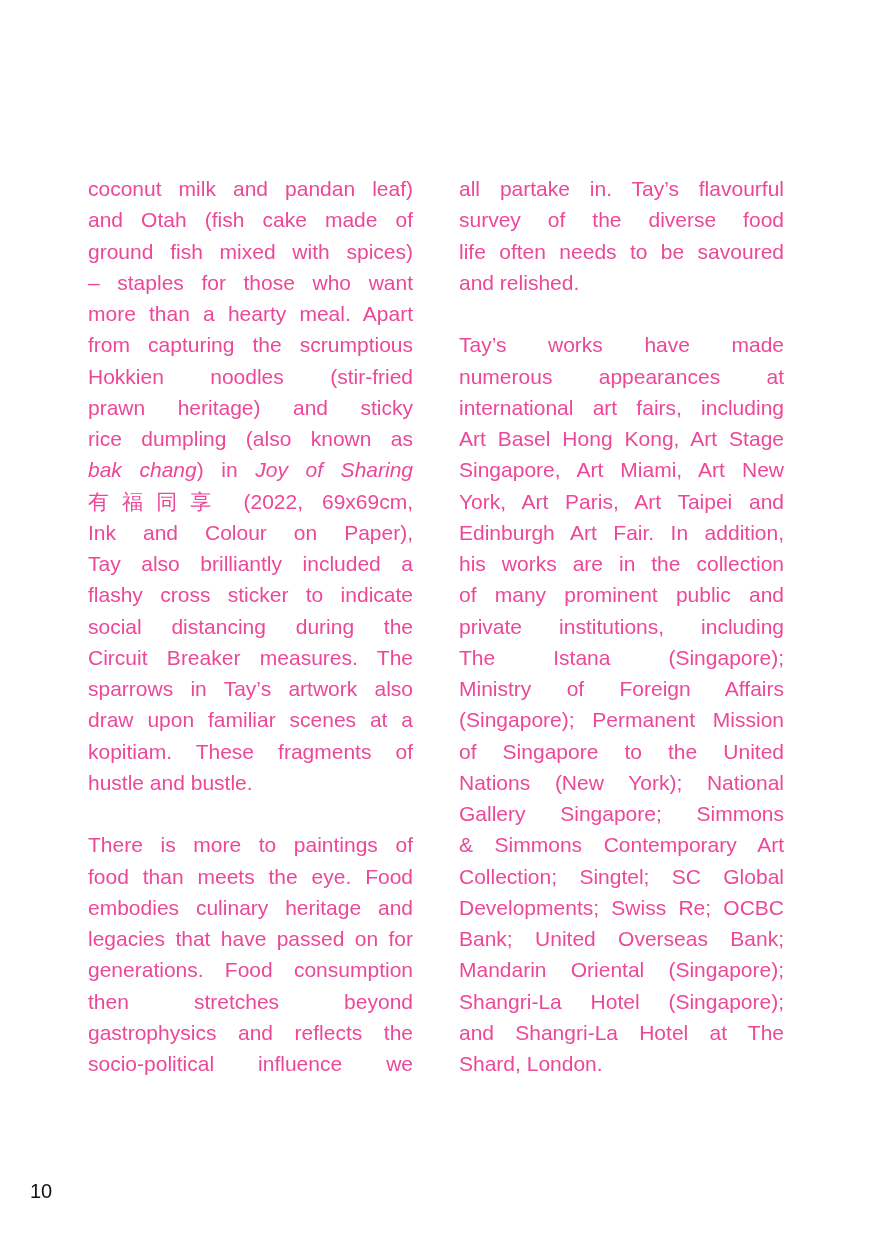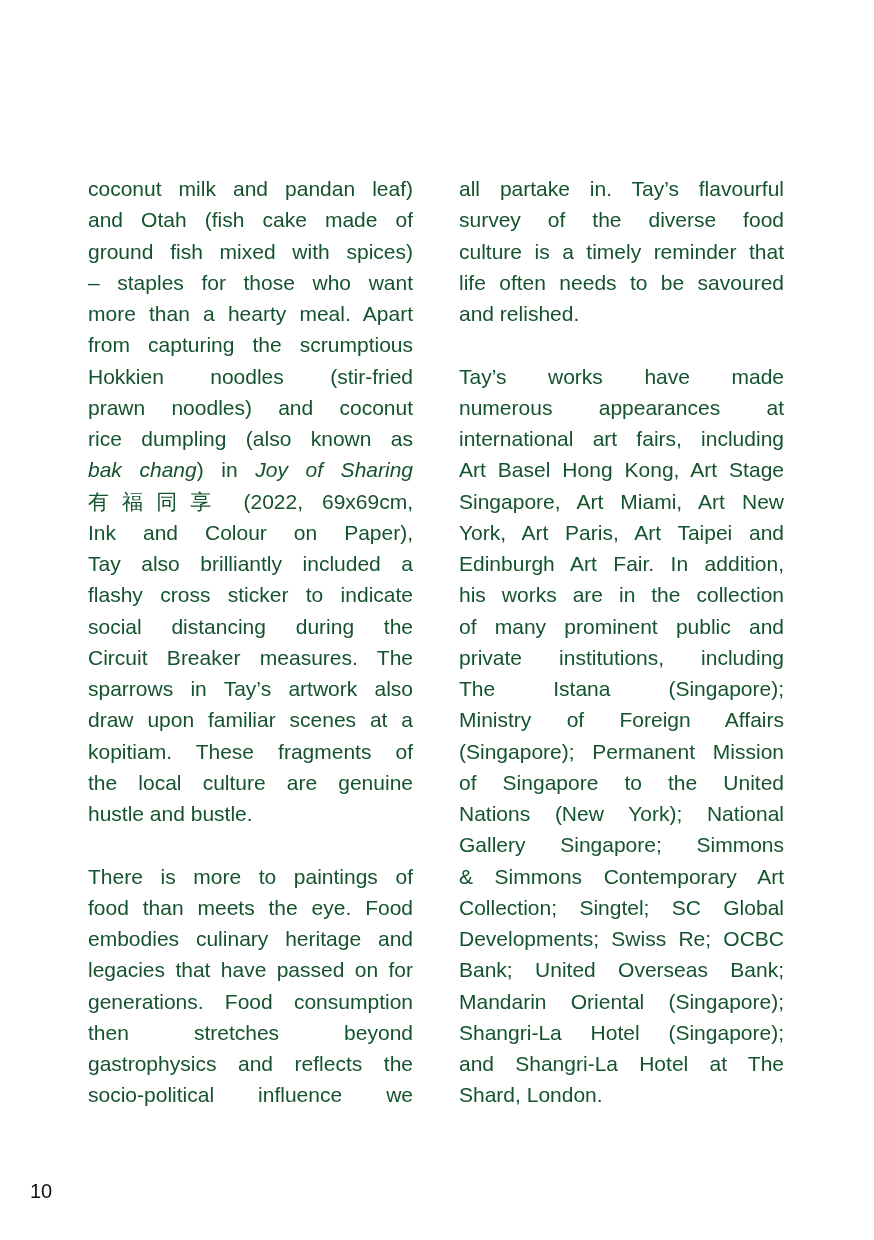--- a/index.html
+++ b/index.html
@@ -3,21 +3,21 @@
   <meta charset="utf-8">
   <style>
     html, body { margin: 0; padding: 0; background: #ffffff; }
     body { width: 874px; height: 1240px; position: relative; overflow: hidden; }
     .col {
       position: absolute;
       top: 173px;
       width: 325px;
       font-family: "Liberation Sans", sans-serif;
       font-size: 21px;
-      color: #14532d;
+      color: #ec4899;
     }
     .col-left { left: 88px; }
     .col-right { left: 459px; }
     .line {
       height: 31.25px;
       line-height: 31.25px;
       white-space: nowrap;
       text-align: justify;
       text-align-last: justify;
       overflow: hidden;
@@ -41,53 +41,51 @@
 
 <div class="col col-left">
   <div>
     <div class="line">coconut milk and pandan leaf)</div>
     <div class="line">and Otah (fish cake made of</div>
     <div class="line">ground fish mixed with spices)</div>
     <div class="line">– staples for those who want</div>
     <div class="line">more than a hearty meal. Apart</div>
     <div class="line">from capturing the scrumptious</div>
     <div class="line">Hokkien noodles (stir-fried</div>
-    <div class="line">prawn noodles) and coconut</div>
+    <div class="line">prawn heritage) and sticky</div>
     <div class="line">rice dumpling (also known as</div>
     <div class="line"><span class="it">bak chang</span><span>) in </span><span class="it">Joy of Sharing</span></div>
     <div class="line"><span class="cjk">有福同享</span><span> (2022, 69x69cm,</span></div>
     <div class="line">Ink and Colour on Paper),</div>
     <div class="line">Tay also brilliantly included a</div>
     <div class="line">flashy cross sticker to indicate</div>
     <div class="line">social distancing during the</div>
     <div class="line">Circuit Breaker measures. The</div>
     <div class="line">sparrows in Tay’s artwork also</div>
     <div class="line">draw upon familiar scenes at a</div>
     <div class="line">kopitiam. These fragments of</div>
-    <div class="line">the local culture are genuine</div>
     <div class="line last">hustle and bustle.</div>
   </div>
   <div class="line blank"></div>
   <div>
     <div class="line">There is more to paintings of</div>
     <div class="line">food than meets the eye. Food</div>
     <div class="line">embodies culinary heritage and</div>
     <div class="line">legacies that have passed on for</div>
     <div class="line">generations. Food consumption</div>
     <div class="line">then stretches beyond</div>
     <div class="line">gastrophysics and reflects the</div>
     <div class="line">socio-political influence we</div>
   </div>
 </div>
 
 <div class="col col-right">
   <div>
     <div class="line">all partake in. Tay’s flavourful</div>
     <div class="line">survey of the diverse food</div>
-    <div class="line">culture is a timely reminder that</div>
     <div class="line">life often needs to be savoured</div>
     <div class="line last">and relished.</div>
   </div>
   <div class="line blank"></div>
   <div>
     <div class="line">Tay’s works have made</div>
     <div class="line">numerous appearances at</div>
     <div class="line">international art fairs, including</div>
     <div class="line">Art Basel Hong Kong, Art Stage</div>
     <div class="line">Singapore, Art Miami, Art New</div>

